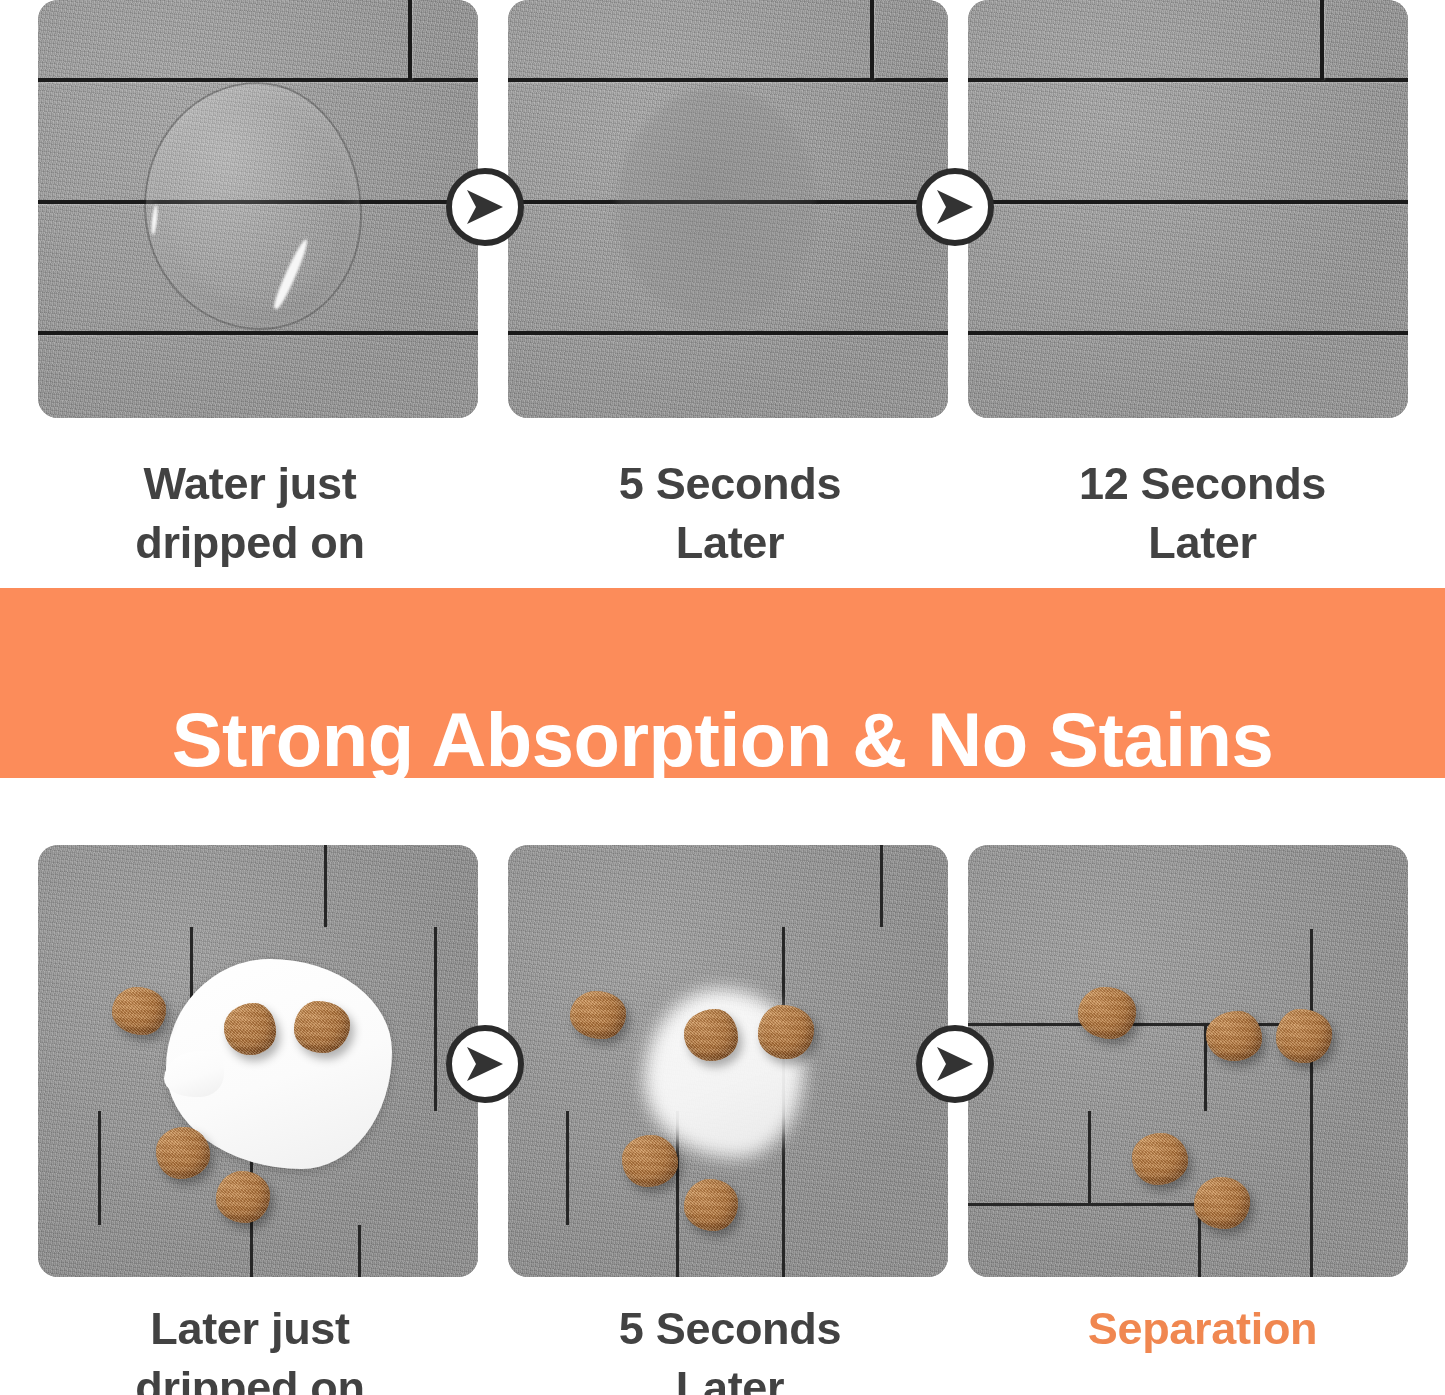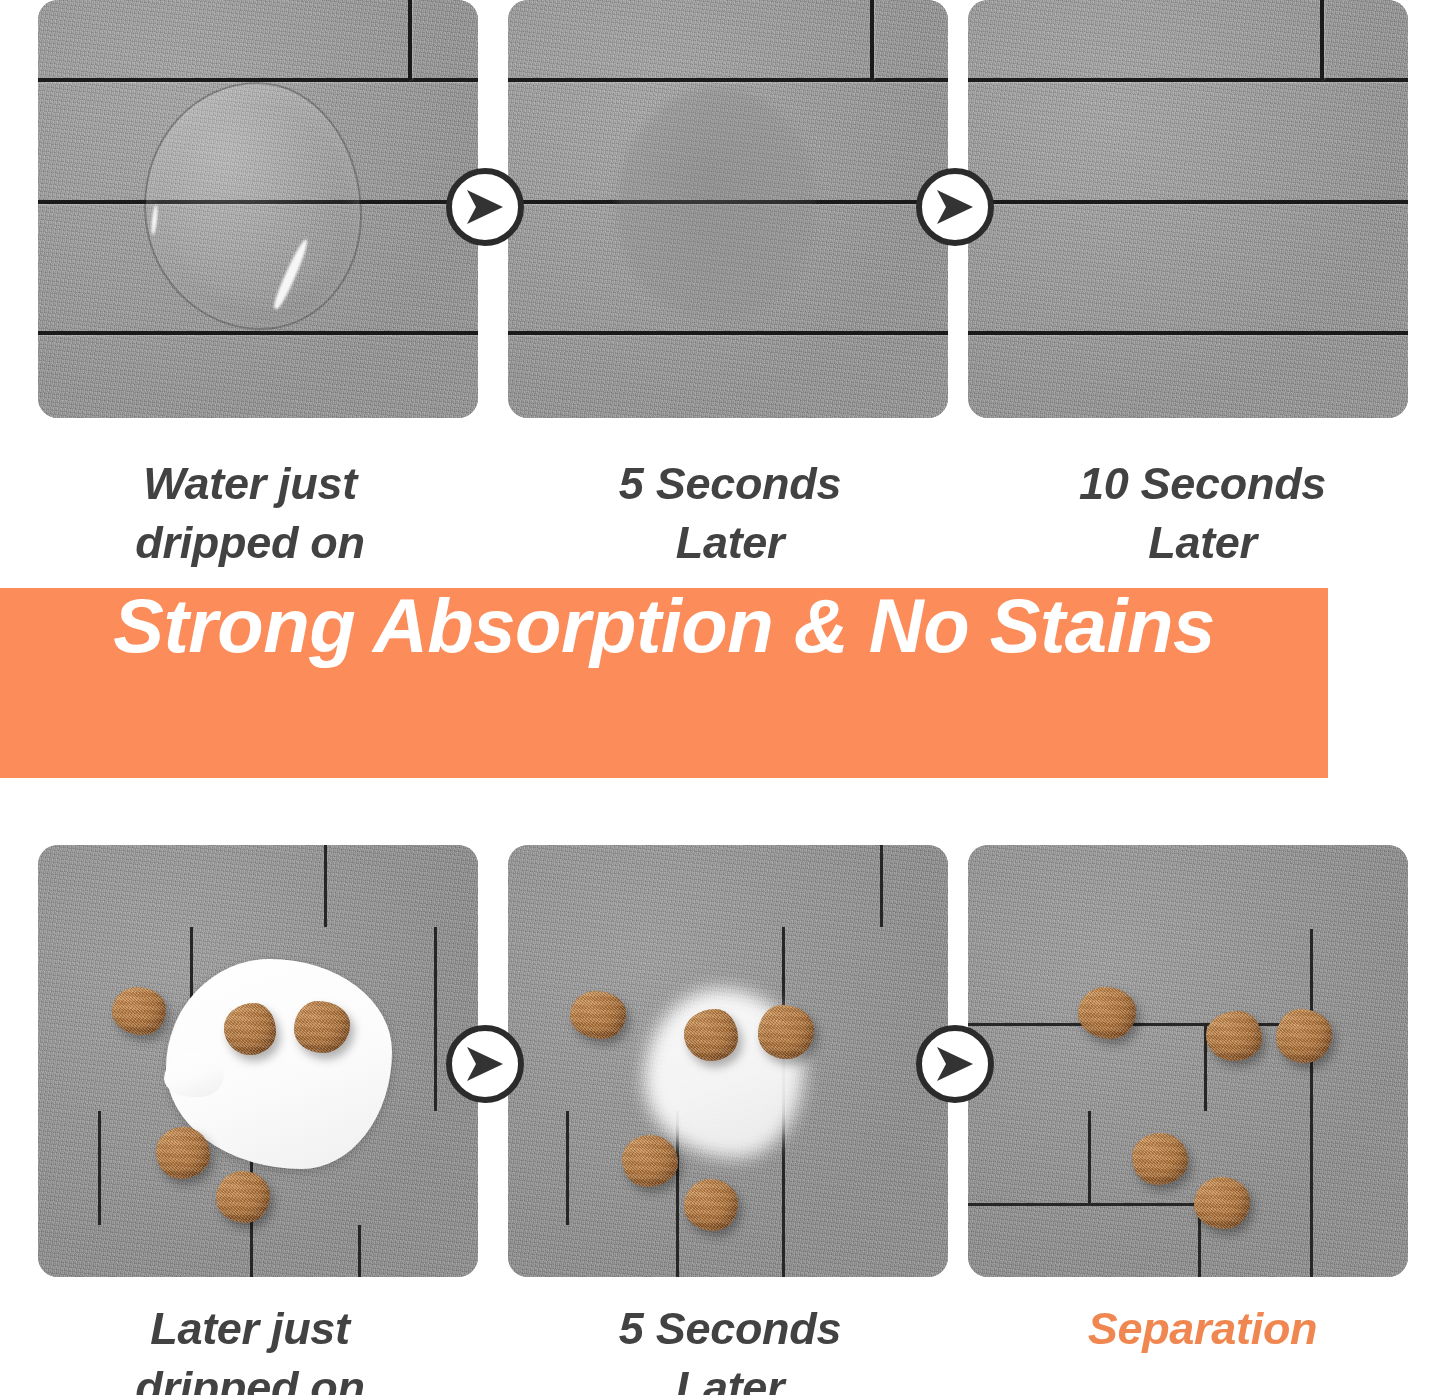--- a/index.html
+++ b/index.html
@@ -3,21 +3,21 @@
 <meta charset="utf-8">
 <style>
   * { margin:0; padding:0; box-sizing:border-box; }
   html, body {
     width:1445px; height:1395px;
     background:#ffffff;
     font-family:"Liberation Sans", sans-serif;
     overflow:hidden;
   }
 
-  .page { position:relative; width:1445px; height:1395px; background:#fff;font-style:italic; }
+  .page { position:relative; width:1445px; height:1395px; background:#fff; }
 
   
   .panel-row { position:absolute; left:0; width:1445px; display:flex; }
   .panel-cell { position:relative; }
 
   .panel {
     position:relative;
     border-radius:20px;
     overflow:hidden;
     background:#9c9c9c;
@@ -109,23 +109,23 @@
     font-size:45px;
     line-height:1.30;
     letter-spacing:-0.3px;
     color:#424242;
     font-family:"Liberation Sans", sans-serif;
   }
   .cap.accent { color:#f08750; }
 
   
   .banner {
-    position:absolute; left:0; width:1328px;
+    position:absolute; left:0; width:1445px;
     background:#fc8c5a;
-    display:flex; align-items:flex-start; justify-content:center;
+    display:flex; align-items:flex-end; justify-content:center;
   }
   .banner-text {
     color:#ffffff;
     font-weight:bold;
     font-size:76px;
     letter-spacing:-0.5px;
     line-height:1;
     text-align:center;
     font-family:"Liberation Sans", sans-serif;
   }
@@ -185,21 +185,21 @@
   <div class="cap-row" style="top:455px;height:125px;">
     <div class="cap" style="width:500px;">
       <div>Water just</div>
       <div>dripped on</div>
     </div>
     <div class="cap" style="width:460px;">
       <div>5 Seconds</div>
       <div>Later</div>
     </div>
     <div class="cap" style="width:485px;">
-      <div>10 Seconds</div>
+      <div>12 Seconds</div>
       <div>Later</div>
     </div>
   </div>
 
   <div class="banner" style="top:588px;height:190px;">
     <div class="banner-text">Strong Absorption &amp; No Stains</div>
   </div>
 
   <div class="panel-row" style="top:845px;height:435px;">
 

